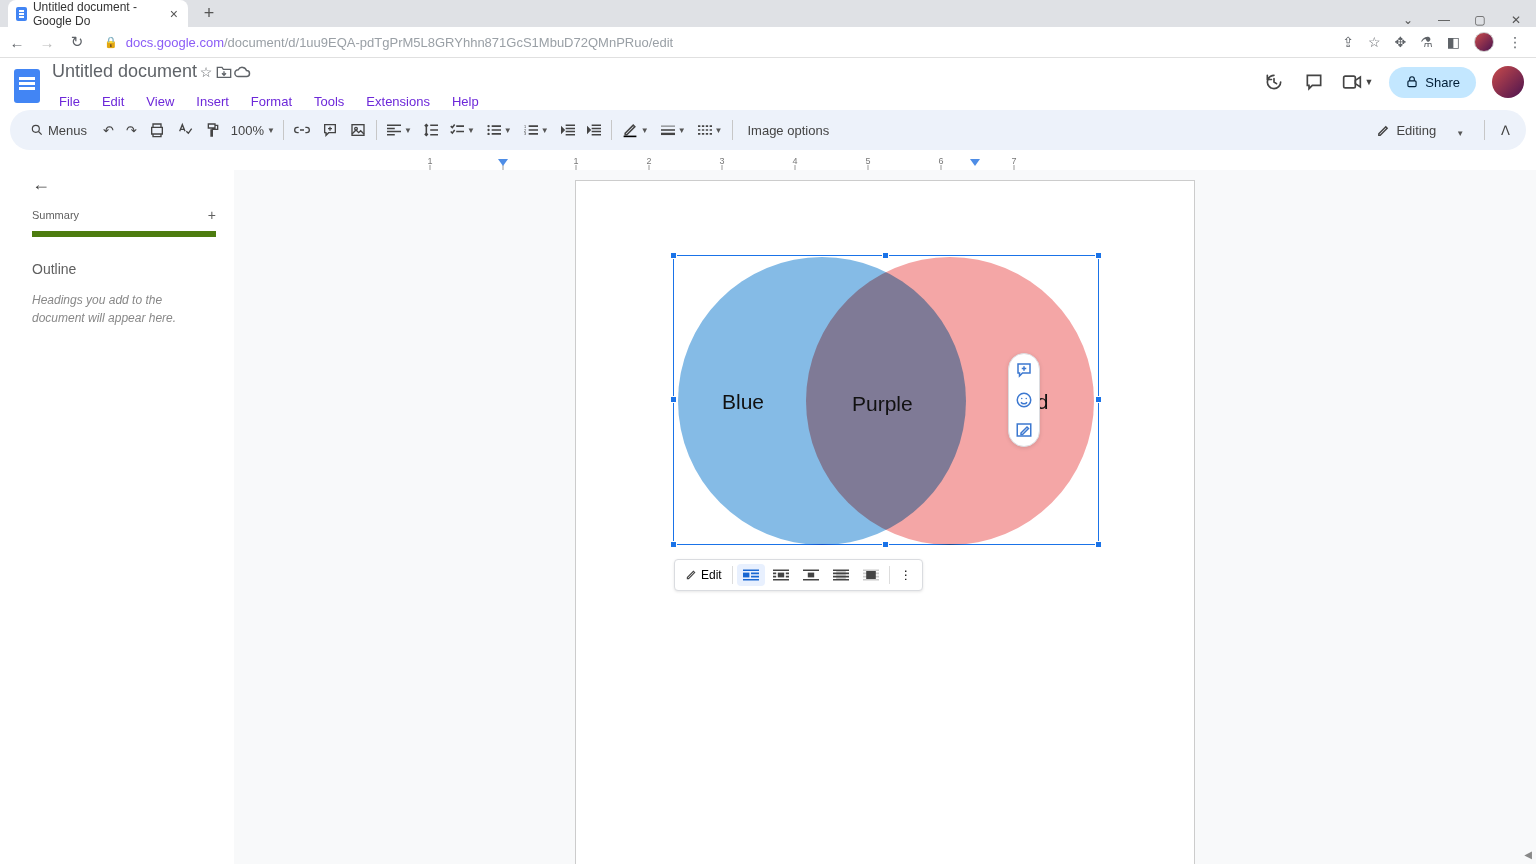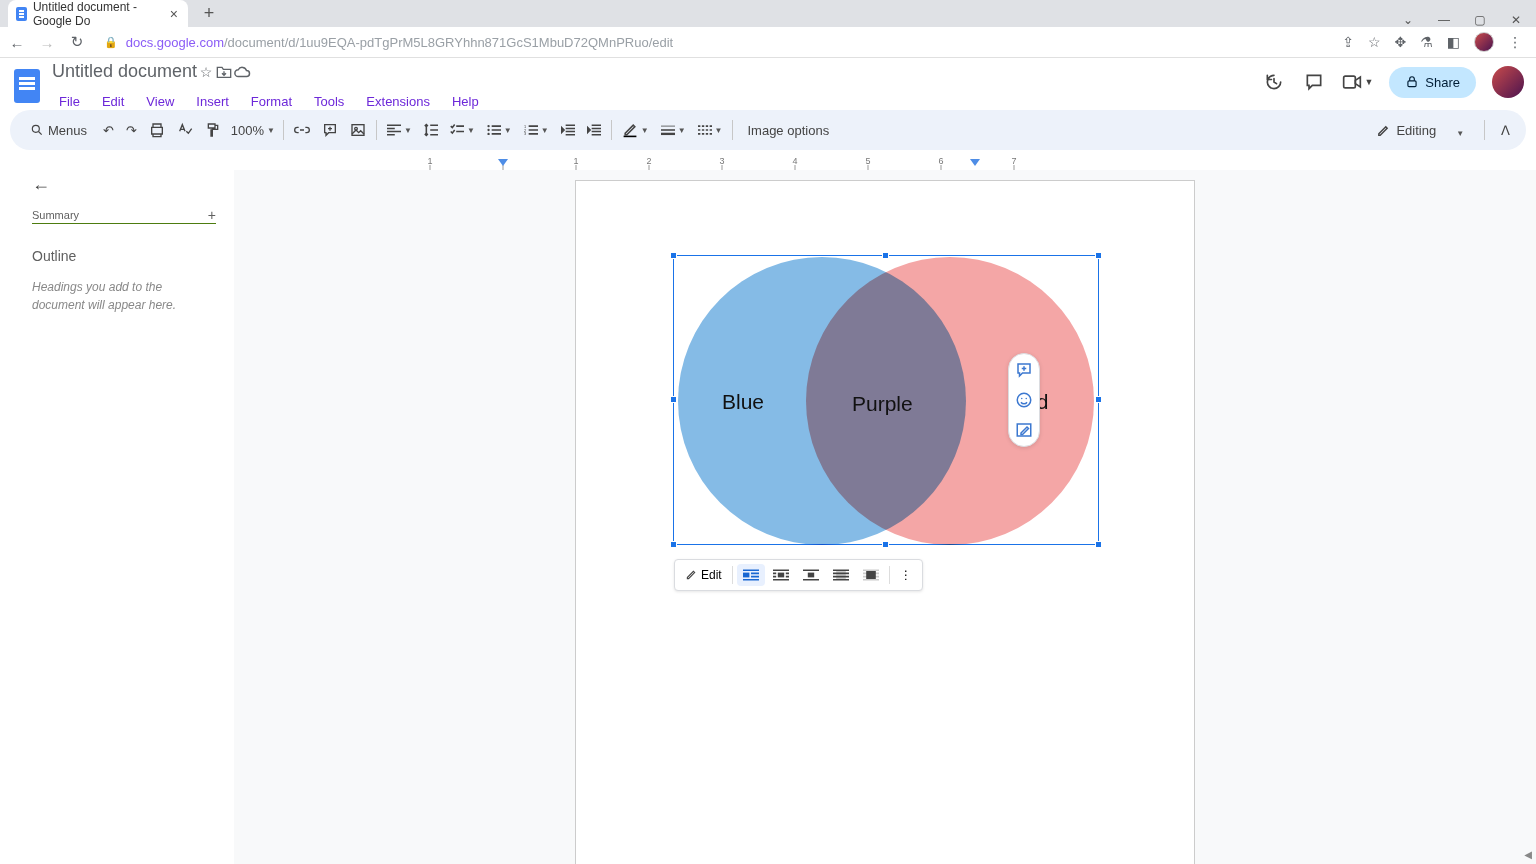--- a/index.html
+++ b/index.html
@@ -50,21 +50,21 @@
   .menus-pill{display:flex; align-items:center; gap:4px; padding:4px 10px; border-radius:14px;}
   .zoom-box{padding:2px 4px;}
   .dd{font-size:8px; margin-left:3px; color:#555;}
   .toolbar-right{margin-left:auto; display:flex; align-items:center; gap:6px;}
   .edit-mode{display:flex; align-items:flex-end; gap:6px; padding:4px 10px;}
   
   
   .main{position:absolute; left:0; right:0; top:156px; bottom:0; display:flex; background:#f8f9fa;}
   .outline-panel{width:220px; padding:14px 18px; background:#fff; font-size:12px;}
   .outline-back{font-size:18px; color:#444; padding:4px 0 12px 0;}
-  .summary-row{display:flex; align-items:center; justify-content:space-between; font-size:11px; color:#606060; border-bottom:1px solid #4d7c0f; }
+  .summary-row{display:flex; align-items:center; justify-content:space-between; font-size:11px; color:#606060; border-bottom:6px solid #4d7c0f; padding-bottom:8px;}
   .outline-lbl{font-size:14px; color:#606060; margin-top:24px; font-weight:400;}
   .outline-empty{font-size:12px; font-style:italic; color:#888; margin-top:14px; line-height:1.5;}
   
   .doc-area{flex:1; position:relative; overflow:auto;}
   .h-ruler{height:14px; background:#fff; position:relative; font-size:9px; color:#777; overflow:hidden;}
   .page{width:620px; min-height:760px; background:#fff; border:1px solid #ccc; margin:10px auto 0 auto; position:relative;}
   
   
   .sel-box{position:absolute; left:97px; top:74px; width:426px; height:290px; border:1px solid #1a73e8;}
   .handle{position:absolute; width:7px; height:7px; background:#1a73e8; border:1px solid #fff;}

